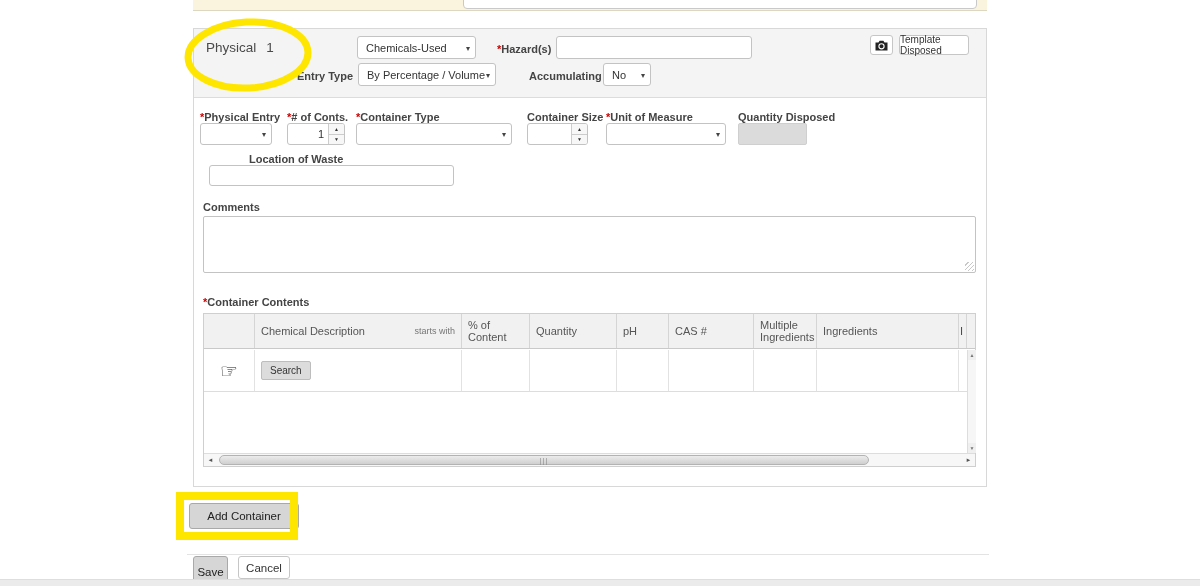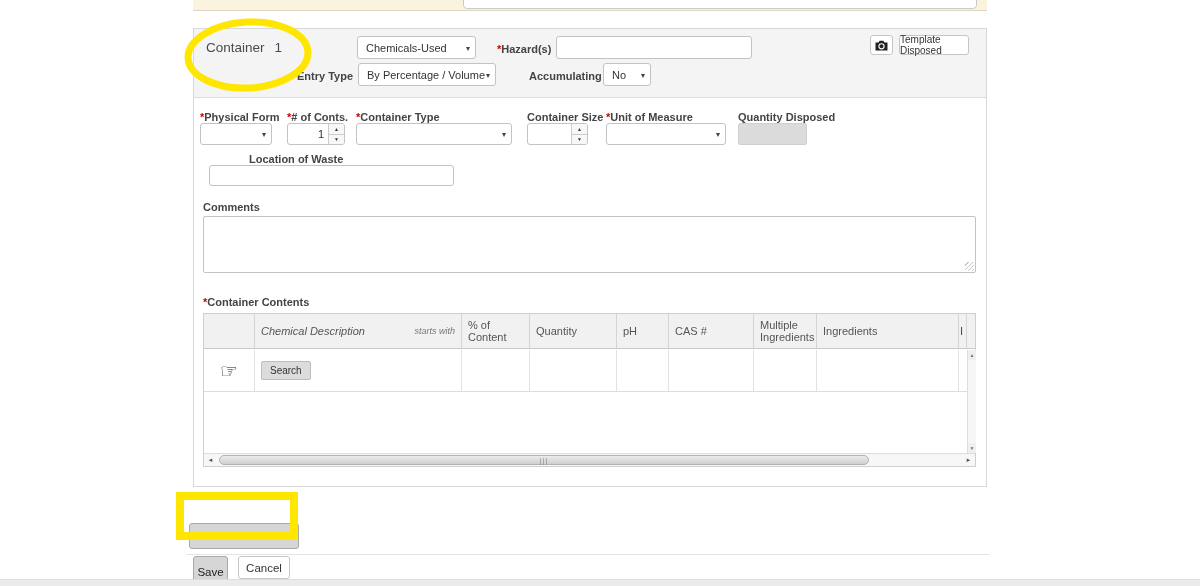--- a/index.html
+++ b/index.html
@@ -97,21 +97,21 @@
 <div class="screen">
 
   <div class="top-strip">
     <div class="top-strip-input"></div>
   </div>
 
   <div class="panel">
     <div class="panel-header"></div>
 
     <div class="title">
-      <span>Container</span><span class="num">1</span>
+      <span>Physical</span><span class="num">1</span>
     </div>
 
     <div class="lbl" style="left:147px; top:14px; width:108px; text-align:right;">
       <span class="req">*</span><span>Waste Type</span>
     </div>
     <div class="sel" style="left:163px; top:7px; width:119px;">
       <span>Chemicals-Used</span>
       <span class="caret">▾</span>
     </div>
 
@@ -140,21 +140,21 @@
           <path d="M0.5 2.5 h3 L4.6 0.8 h3.8 L9.5 2.5 h3 v8 h-12 z" fill="#222"></path>
           <circle cx="6.5" cy="6.3" r="2.6" fill="#222" stroke="#fff" stroke-width="1.1"></circle>
         </svg>
       </span>
     </div>
     <div class="mini-btn" style="left:705px; top:6px; width:70px; height:20px;">
       <span>Template Disposed</span>
     </div>
 
     <div class="lbl" style="left:6px; top:82px;">
-      <span class="req">*</span><span>Physical Form</span>
+      <span class="req">*</span><span>Physical Entry</span>
     </div>
     <div class="lbl" style="left:93px; top:82px;">
       <span class="req">*</span><span># of Conts.</span>
     </div>
     <div class="lbl" style="left:162px; top:82px;">
       <span class="req">*</span><span>Container Type</span>
     </div>
     <div class="lbl" style="left:333px; top:82px;">Container Size</div>
     <div class="lbl" style="left:412px; top:82px;">
       <span class="req">*</span><span>Unit of Measure</span>
@@ -202,21 +202,21 @@
       <span class="grip"></span>
     </div>
 
     <div class="lbl" style="left:9px; top:267px;">
       <span class="req">*</span><span>Container Contents</span>
     </div>
 
     <div class="ctable">
       <div class="thead">
         <div class="th" style="width:51px;"></div>
-        <div class="th" style="width:207px;font-style:italic;">
+        <div class="th" style="width:207px;">
           <span>Chemical Description</span>
           <span class="starts-with">starts with</span>
         </div>
         <div class="th" style="width:68px;">% of Content</div>
         <div class="th" style="width:87px;">Quantity</div>
         <div class="th" style="width:52px;">pH</div>
         <div class="th" style="width:85px;">CAS #</div>
         <div class="th" style="width:63px;">Multiple Ingredients</div>
         <div class="th" style="width:142px;">Ingredients</div>
         <div class="th" style="width:8px; padding:2px 1px; color:#5a4444;">I</div>
@@ -249,21 +249,21 @@
         </div>
         <span class="hs-btn" style="right:0;">►</span>
       </div>
     </div>
   </div>
 
   <svg style="position:absolute; left:183px; top:16px; overflow:visible;" width="134" height="78">
     <ellipse cx="65" cy="39" rx="60" ry="33" fill="none" stroke-width="7" stroke-linecap="round" transform="rotate(-3 65 39)" stroke="#ffe600"></ellipse>
   </svg>
 
-  <div class="btn-gray" style="left:189px; top:523px; width:110px; height:26px;">
+  <div class="btn-gray" style="left:189px; top:503px; width:110px; height:26px;">
     <span>Add Container</span>
   </div>
   <div class="annot-rect"></div>
 
   <div class="divider"></div>
 
   <div class="btn-gray" style="left:193px; top:556px; width:35px; height:31px;">
     <span>Save</span>
   </div>
   <div class="btn-white" style="left:238px; top:556px; width:52px; height:23px;">

